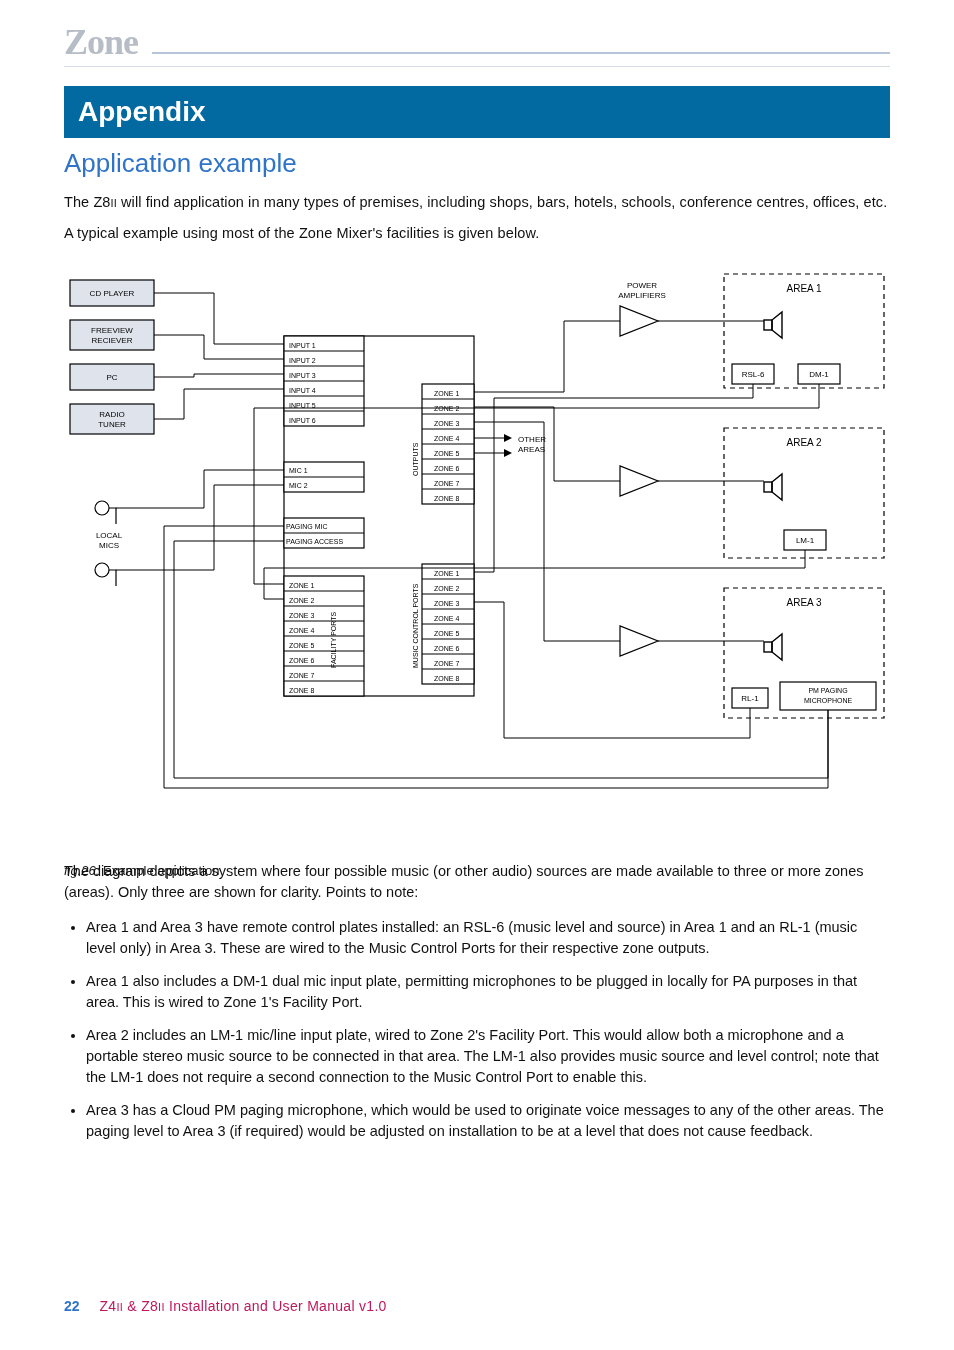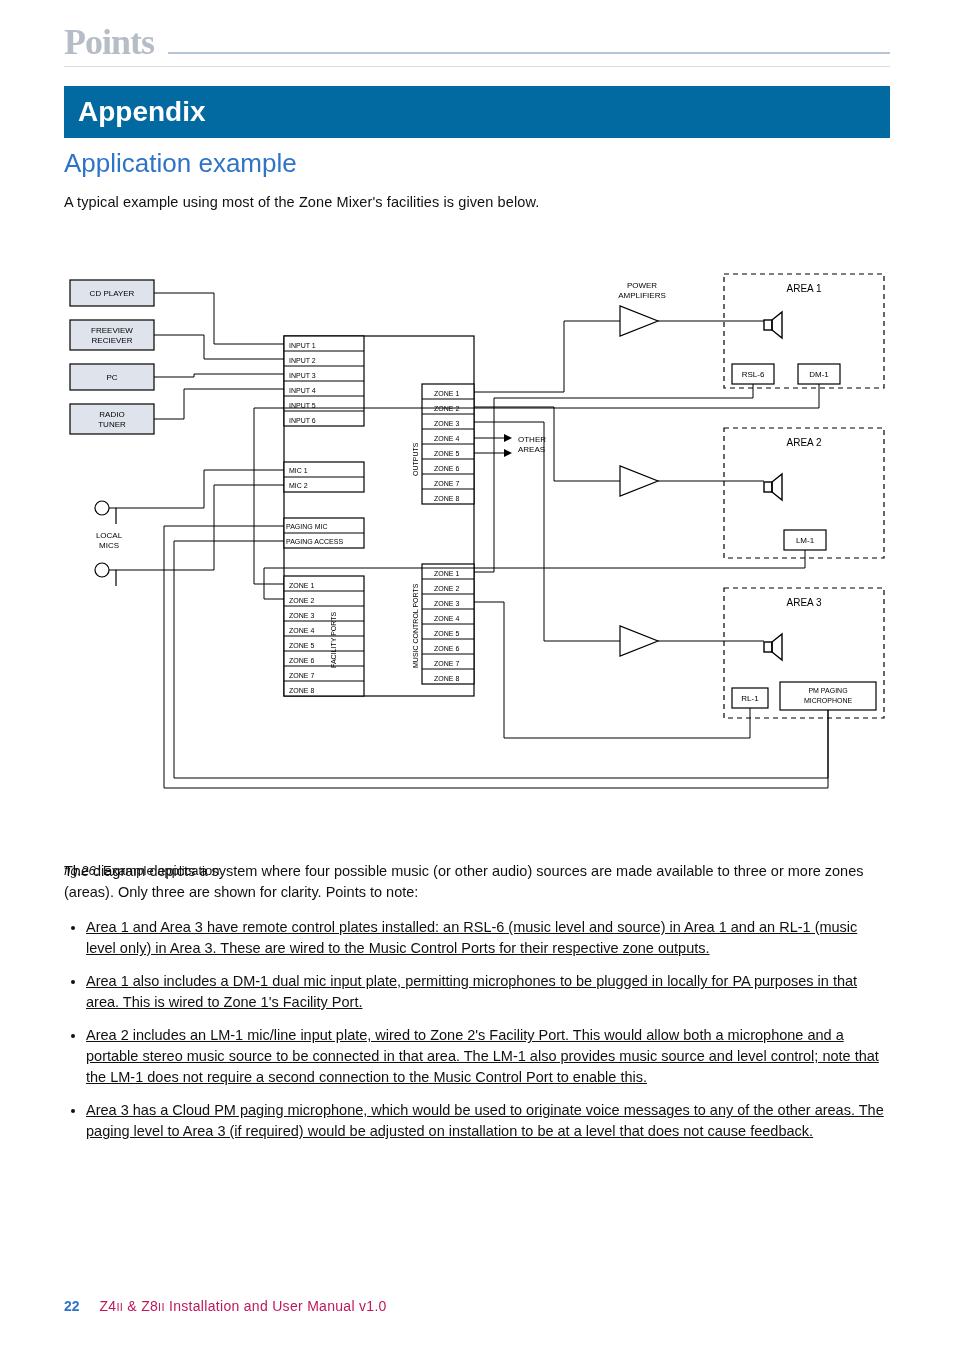--- a/index.html
+++ b/index.html
@@ -18,21 +18,21 @@
   
   .body { position: absolute; left: 64px; right: 64px; top: 192px; font-size: 14.5px; line-height: 1.45; letter-spacing: .1px; }
   .body p { margin: 0 0 10px 0; }
   .smallcaps { font-variant: small-caps; font-size: 11px; }
   
   .diagram-wrap { position: absolute; left: 64px; top: 268px; width: 826px; height: 540px; }
   
   .caption { position: absolute; left: 64px; top: 824px; font-size: 13px; margin-top: 39px; }
   .caption em { font-style: italic; }
   .para-block { position: absolute; left: 64px; right: 64px; top: 846px; font-size: 14.5px; line-height: 1.45; }
-  ul.bullets { margin: 0 0 0 0; padding: 0 0 0 22px; text-decoration: underline; }
+  ul.bullets { margin: 0 0 0 0; padding: 0 0 0 22px; }
   ul.bullets li { margin: 0 0 12px 0; }
   
   .footer { position: absolute; left: 64px; bottom: 36px; font-size: 14px; }
   .footer .pg { color: #2f74c7; font-weight: 700; margin-right: 16px; }
   .footer .doc { color: #be185d; letter-spacing: .3px; }
   
   .diagram-svg { width: 100%; height: 100%; }
   .box { fill: #fff; stroke: #000; stroke-width: 1.2; }
   .box-fill { fill: #dfe4ec; stroke: #000; stroke-width: 1.2; }
   .dash { fill: none; stroke: #000; stroke-width: 1.2; stroke-dasharray: 5 4; }
@@ -47,31 +47,34 @@
   .spk { fill: none; stroke: #000; stroke-width: 1.4; }
   .arrowhead { fill: #000; }
 </style>
 </head>
 <body>
 
 <div class="page">
 
   <div class="header-wrap">
     <div class="brand-row">
-      <div class="logo">Points</div>
+      <div class="logo">Zone</div>
       <div class="brand-rule"></div>
     </div>
     <div class="grey-rule"></div>
   </div>
 
   <div class="section-bar">Appendix</div>
 
   <div class="subhead">Application example</div>
 
   <div class="body">
+    <p>
+      <span>The Z8</span><span class="smallcaps">II</span><span> will find application in many types of premises, including shops, bars, hotels, schools, conference centres, offices, etc.</span>
+    </p>
     <p>A typical example using most of the Zone Mixer's facilities is given below.</p>
   </div>
 
   <div class="diagram-wrap">
     <svg class="diagram-svg" viewBox="0 0 826 540">
 
       <g>
         <rect class="box-fill" x="6" y="12" width="84" height="26"></rect>
         <text class="txt txt-s" x="48" y="28" text-anchor="middle">CD PLAYER</text>
 

